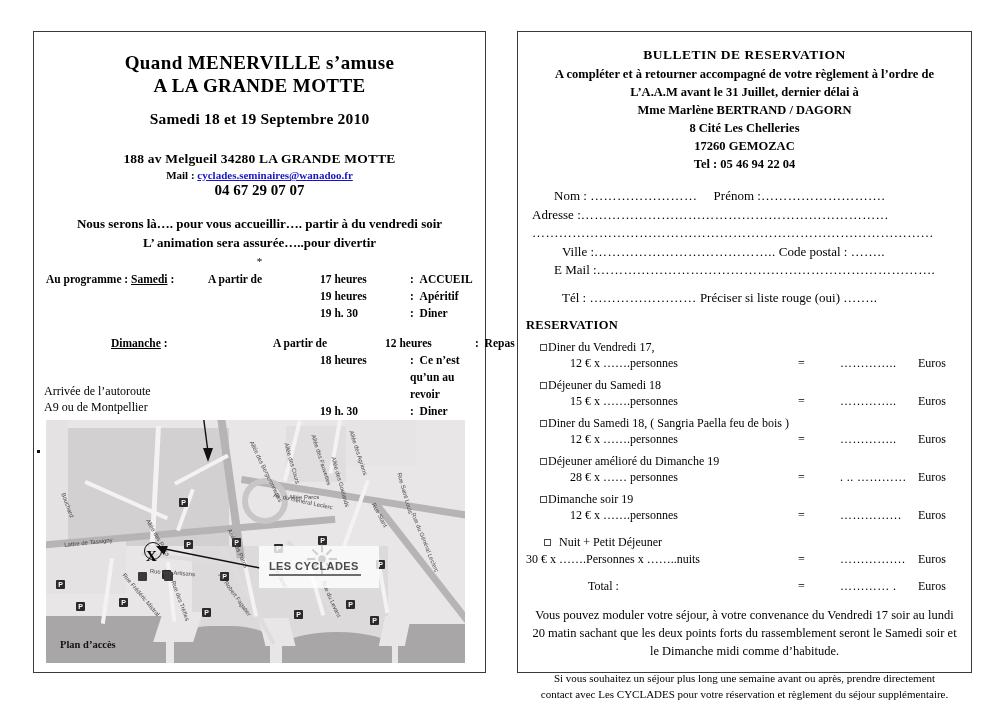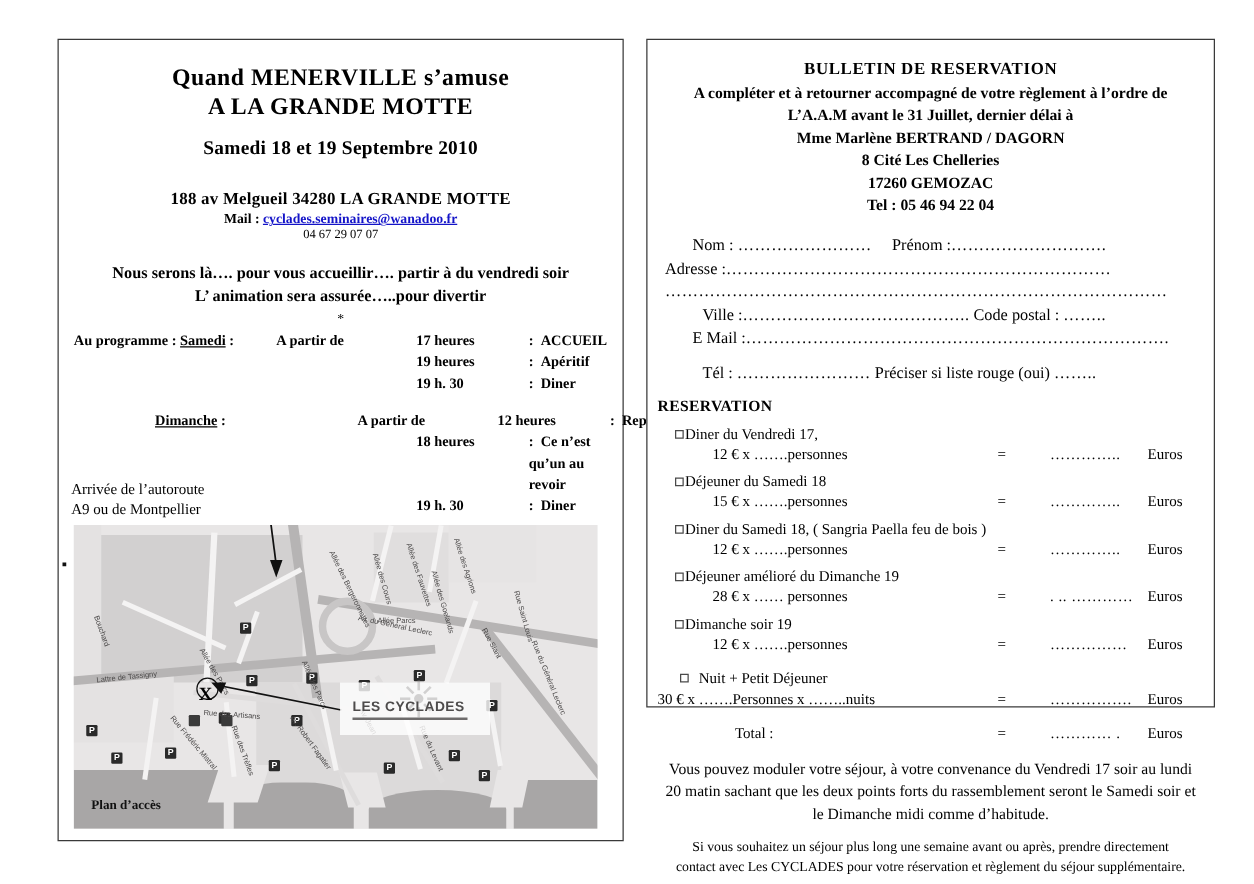--- a/index.html
+++ b/index.html
@@ -16,21 +16,21 @@
     overflow: hidden;
   }
   .panel {
     position: absolute;
     border: 1.5px solid #3a3a3a;
     background: #ffffff;
     box-sizing: border-box;
   }
   
   #left-panel {
-    left: 46px;
+    left: 33px;
     top: 31px;
     width: 453px;
     height: 642px;
   }
   .l-center { text-align: center; }
   .title-1 {
     font-size: 19px;
     font-weight: bold;
     letter-spacing: .4px;
     margin-top: 19px;
@@ -66,22 +66,22 @@
   .mail-line {
     font-size: 11px;
     font-weight: bold;
     margin-top: 2px;
   }
   .mail-link {
     color: #1414c8;
     text-decoration: underline;
   }
   .tel-line {
-    font-size: 10px;
-    font-weight: normal;
+    font-size: 15px;
+    font-weight: bold;
     margin-top: 1px;
   }
   .invite {
     font-size: 13px;
     font-weight: bold;
     margin-top: 16px;
     line-height: 1.42;
   }
   .star-sep {
     font-size: 11px;
@@ -247,21 +247,21 @@
     height: 16px;
     border: 1.3px solid #111;
     border-radius: 50%;
   }
 
   
   #right-panel {
     left: 517px;
     top: 31px;
     width: 455px;
-    height: 535px;
+    height: 642px;
     padding: 0;
   }
   .r-head {
     text-align: center;
     font-size: 12.5px;
     font-weight: bold;
     line-height: 1.45;
     margin-top: 13px;
     padding: 0 12px;
   }

